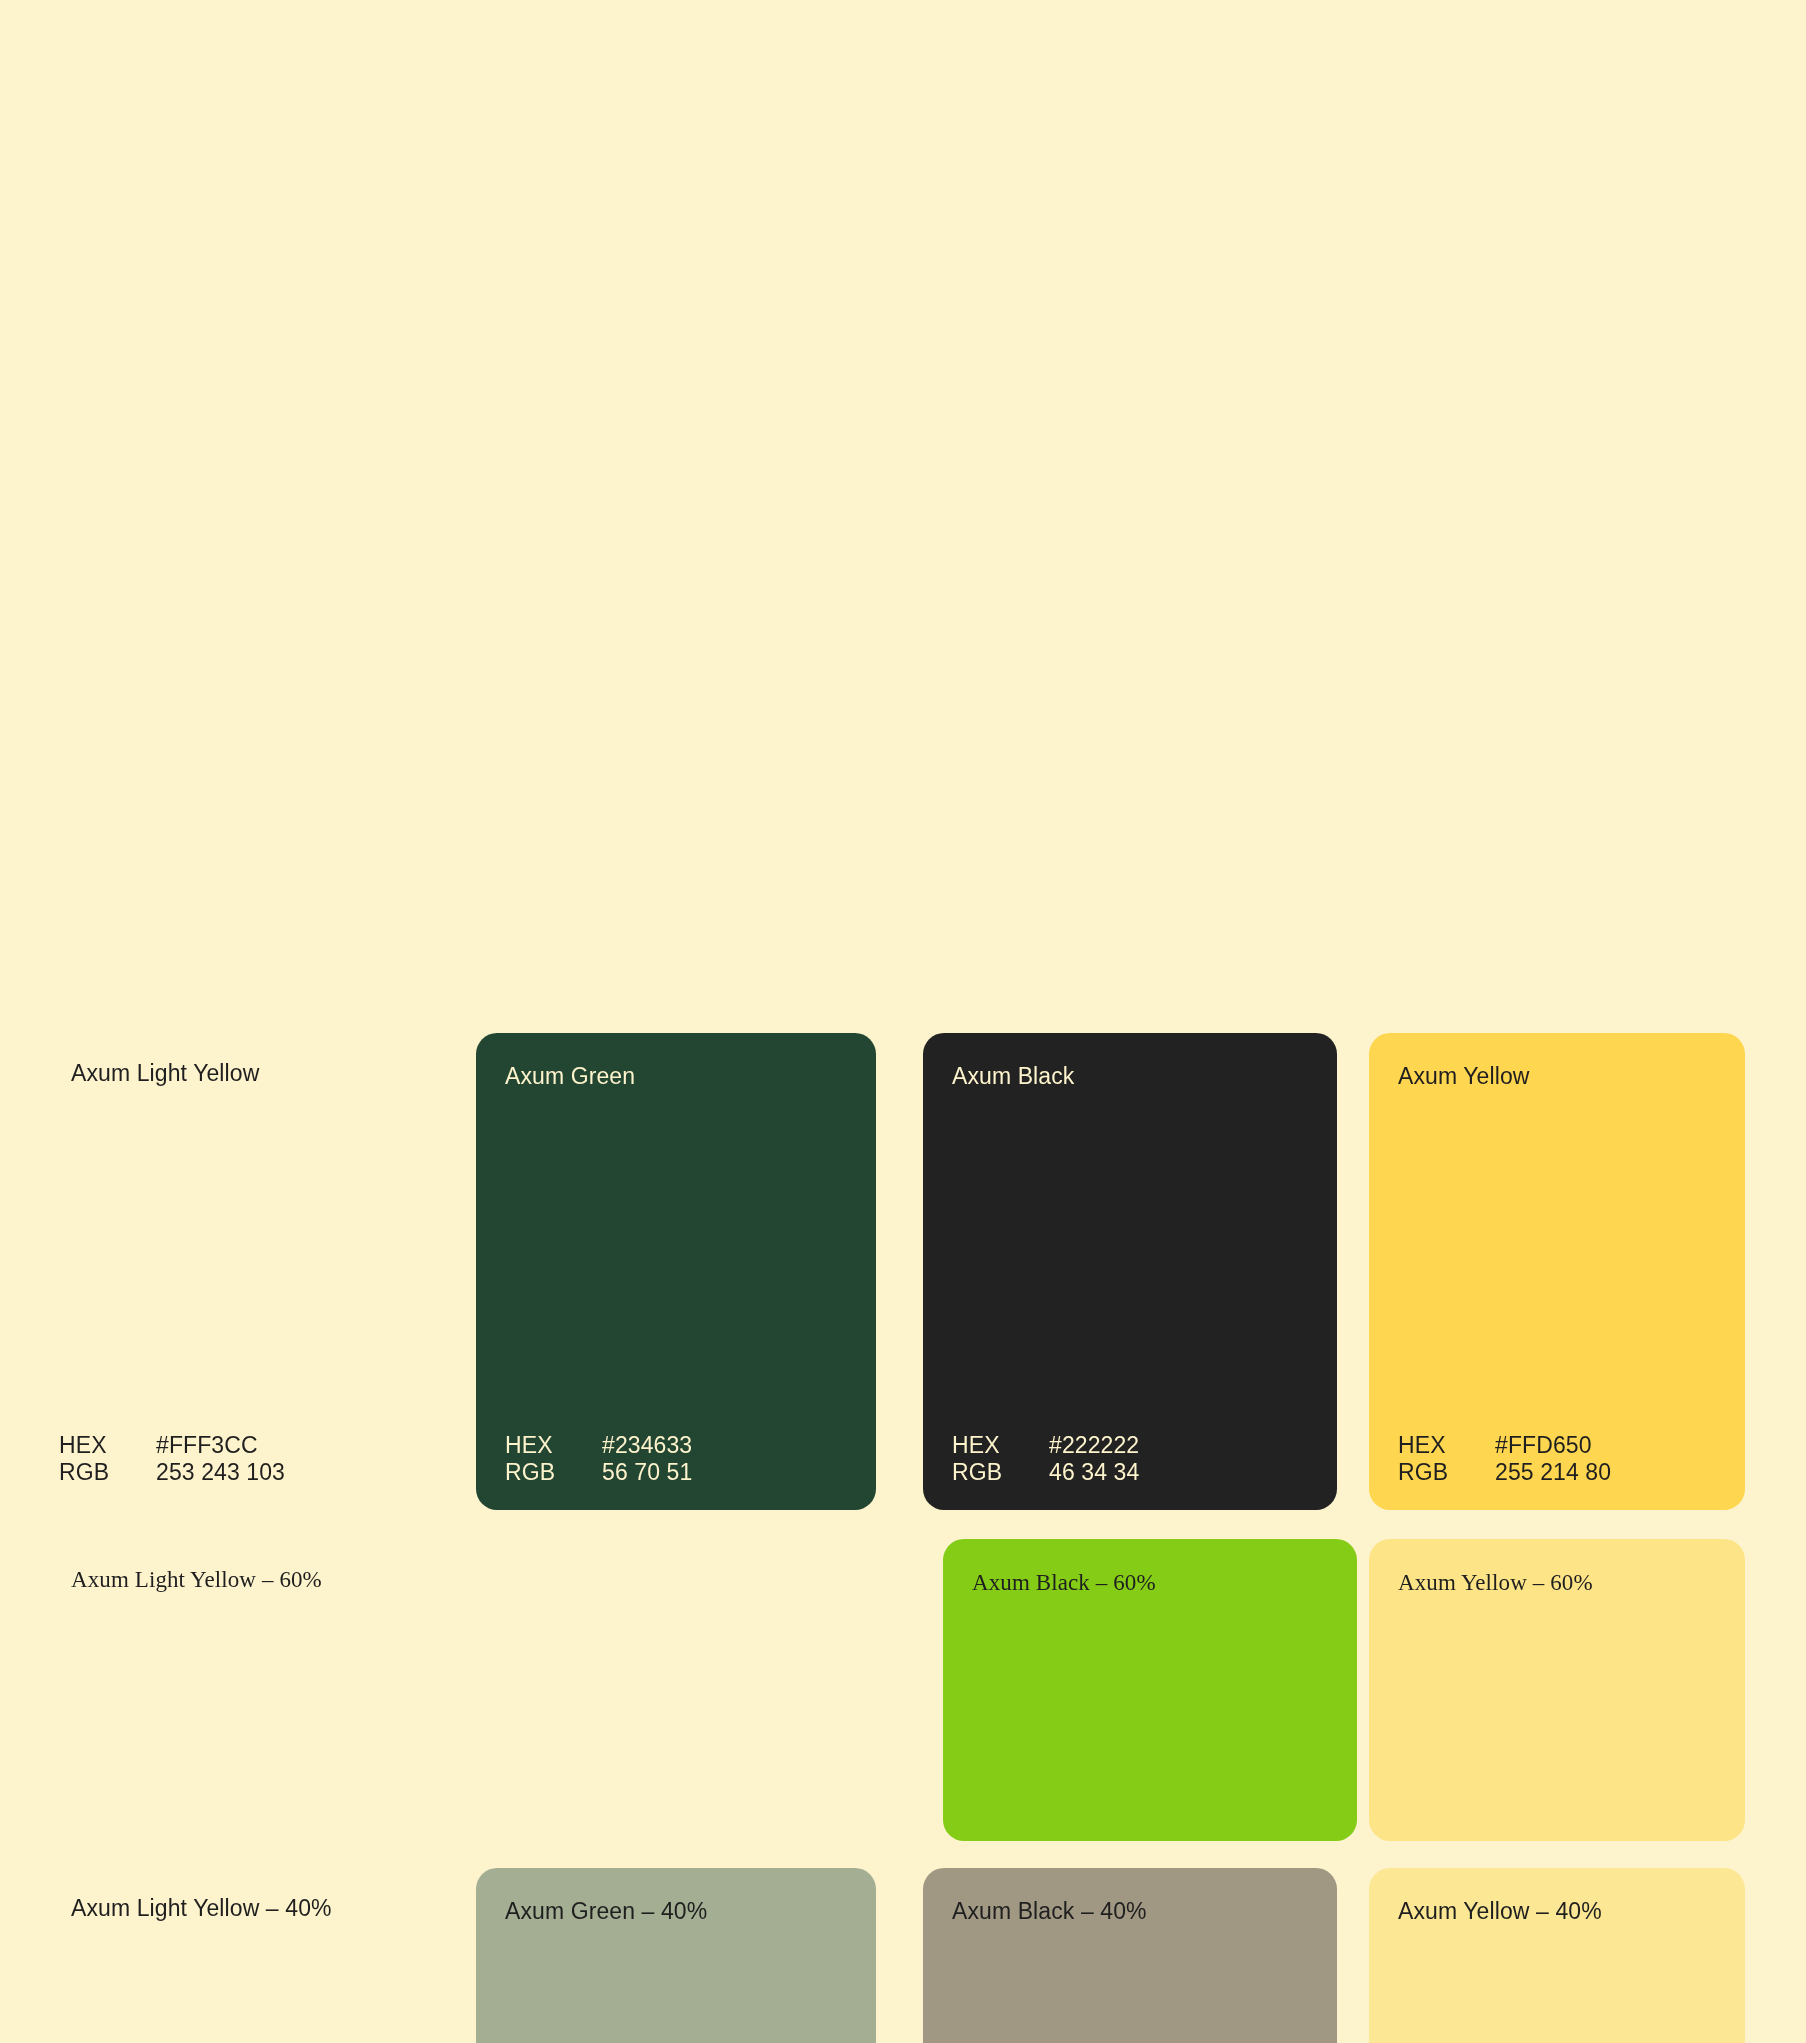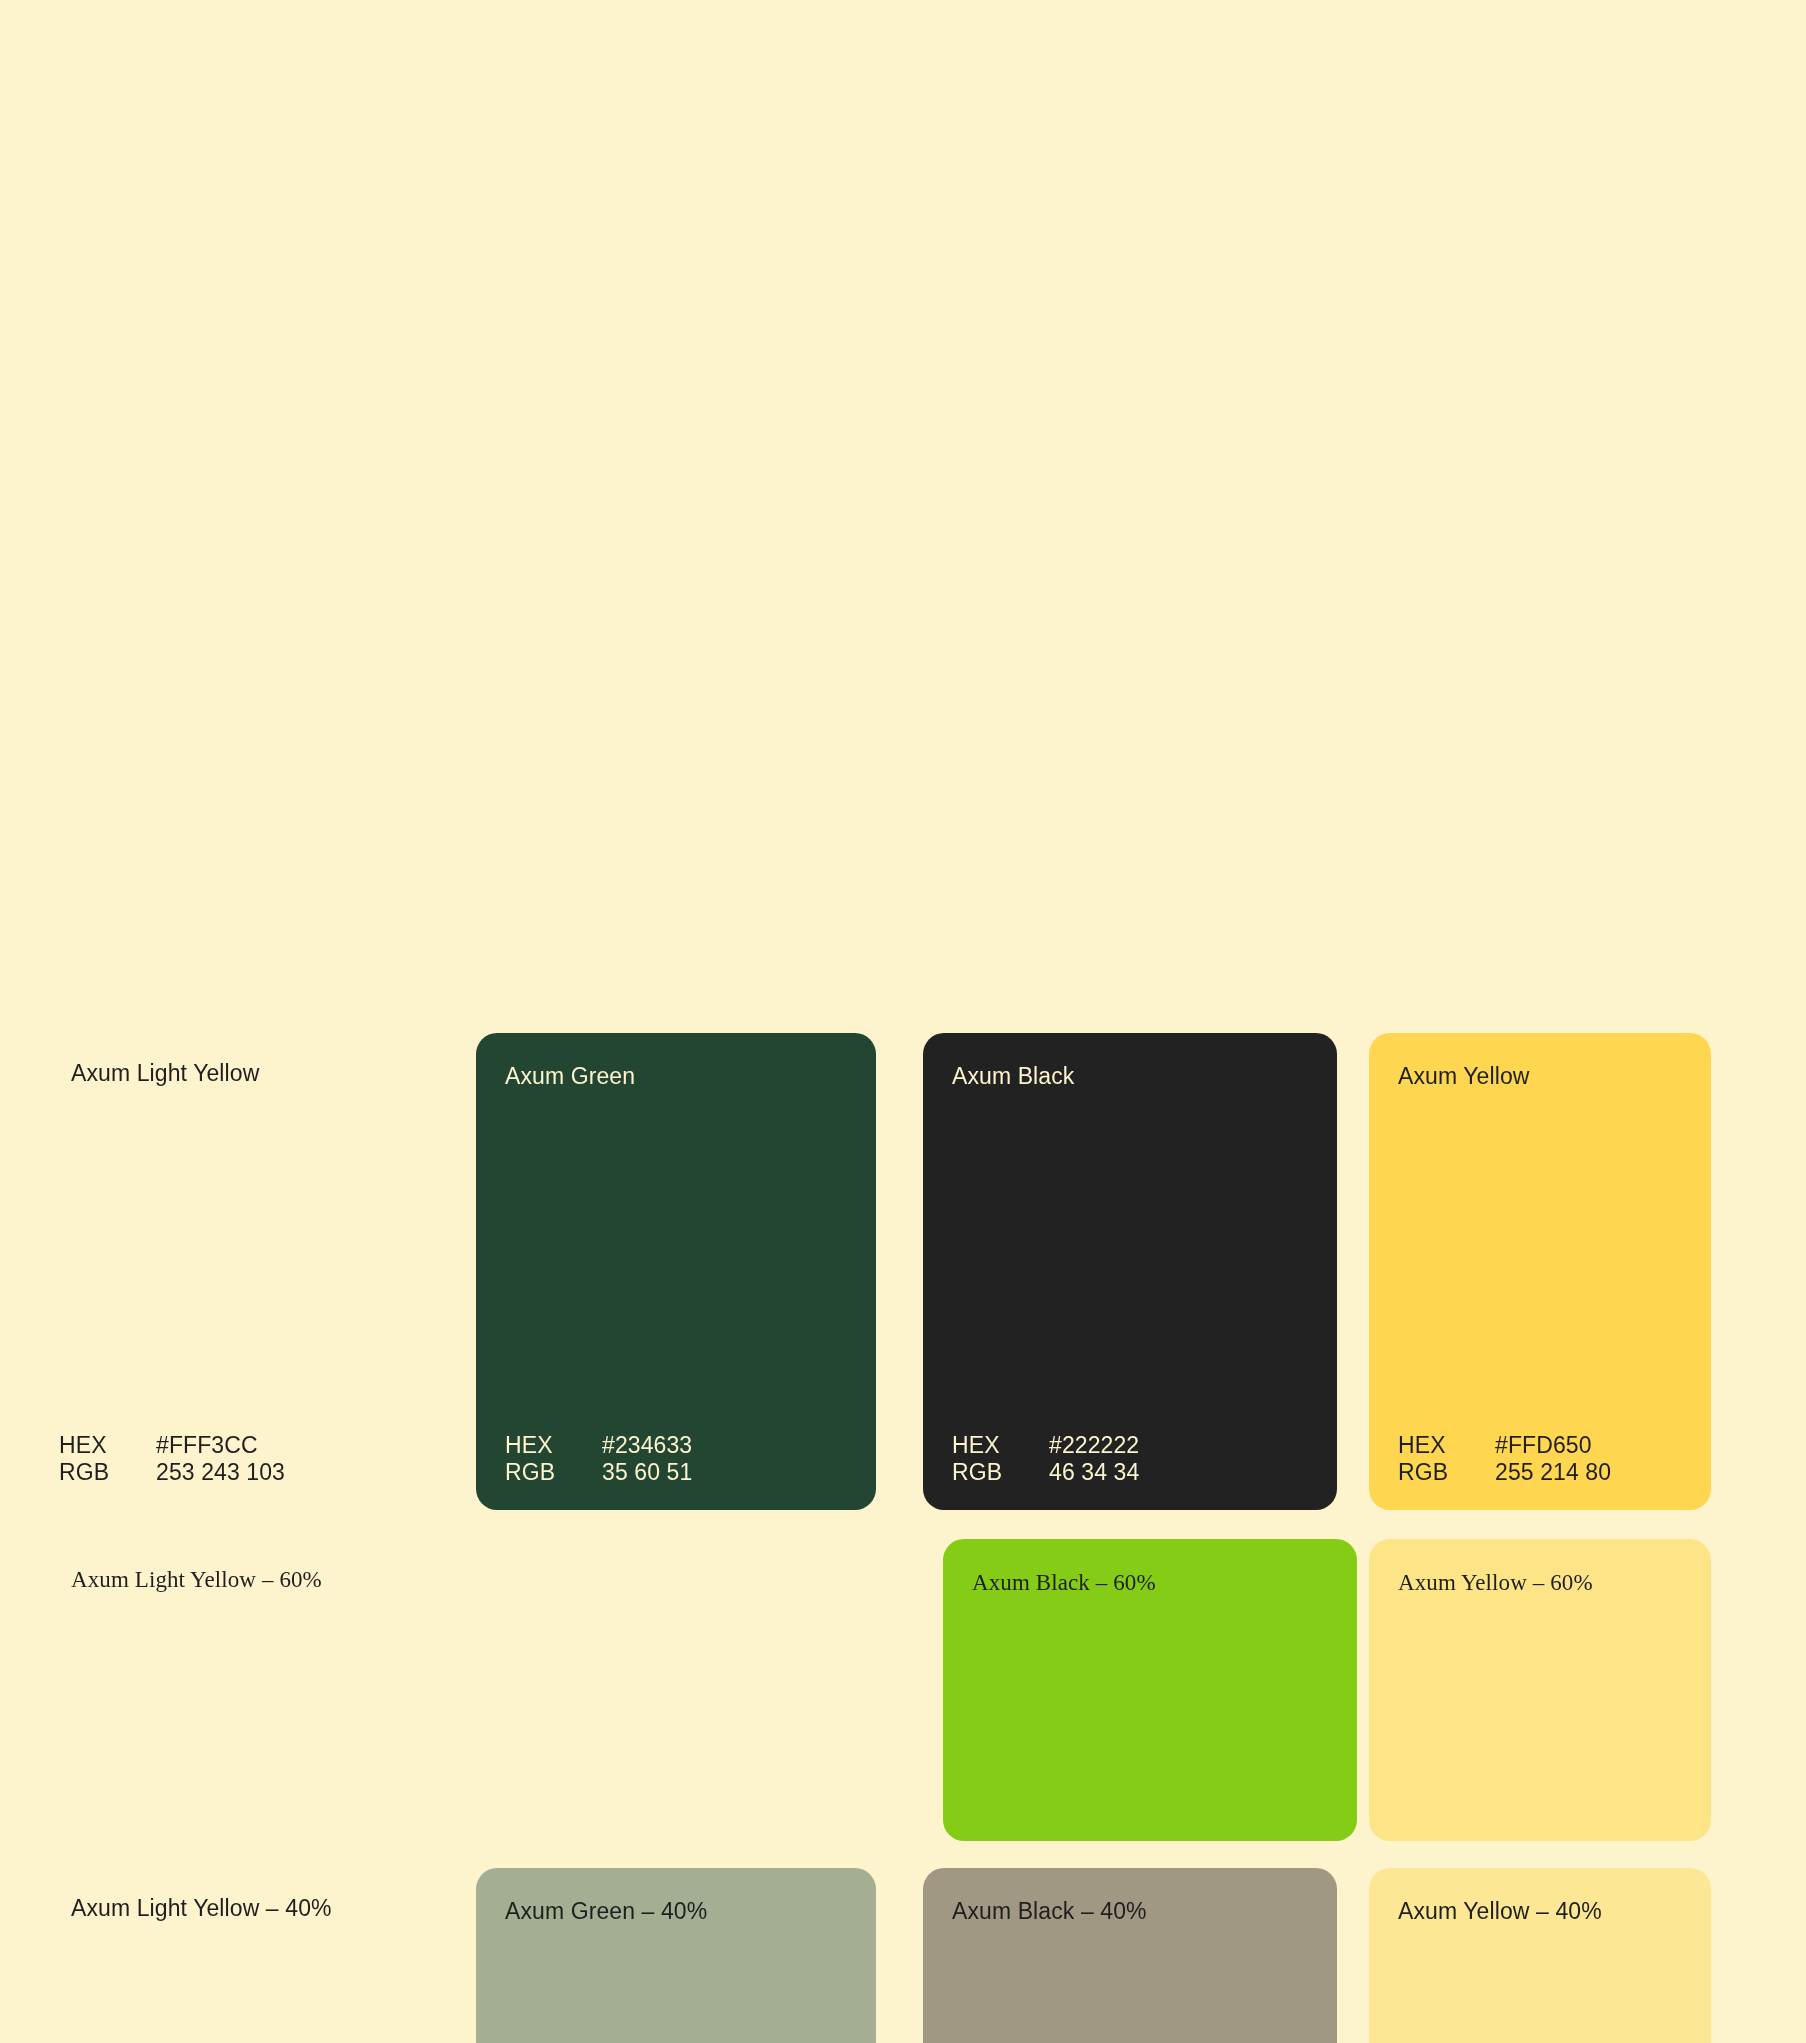--- a/index.html
+++ b/index.html
@@ -75,21 +75,21 @@
   
   
 
   .r1 { top: 1033px; height: 477px; }
   .r2 { top: 1539px; height: 302px; font-family: Liberation Serif, serif; }
   .r3 { top: 1868px; height: 239px; }
 
   .c0 { left: 59px;   width: 388px; }
   .c1 { left: 476px;  width: 400px; }
   .c2 { left: 923px; width: 414px; }
-  .c3 { left: 1369px; width: 342px; }
+  .c3 { left: 1369px; width: 376px; }
 </style>
 </head>
 <body style="background: rgb(253, 243, 204);">
 
 <div class="palette">
 
   <div class="swatch plain r1 c0" style="color: rgb(31, 31, 31);">
     <div class="swatch-title">Axum Light Yellow</div>
     <div class="codes">
       <div class="code-row">
@@ -105,21 +105,21 @@
 
   <div class="swatch r1 c1" style="background: rgb(35, 70, 51); color: rgb(253, 243, 204);">
     <div class="swatch-title">Axum Green</div>
     <div class="codes">
       <div class="code-row">
         <span class="code-key">HEX</span>
         <span class="code-val">#234633</span>
       </div>
       <div class="code-row">
         <span class="code-key">RGB</span>
-        <span class="code-val">35 60 51</span>
+        <span class="code-val">56 70 51</span>
       </div>
     </div>
   </div>
 
   <div class="swatch r1 c2" style="background: rgb(34, 34, 34); color: rgb(253, 243, 204); text-decoration: underline;">
     <div class="swatch-title">Axum Black</div>
     <div class="codes">
       <div class="code-row">
         <span class="code-key">HEX</span>
         <span class="code-val">#222222</span>

